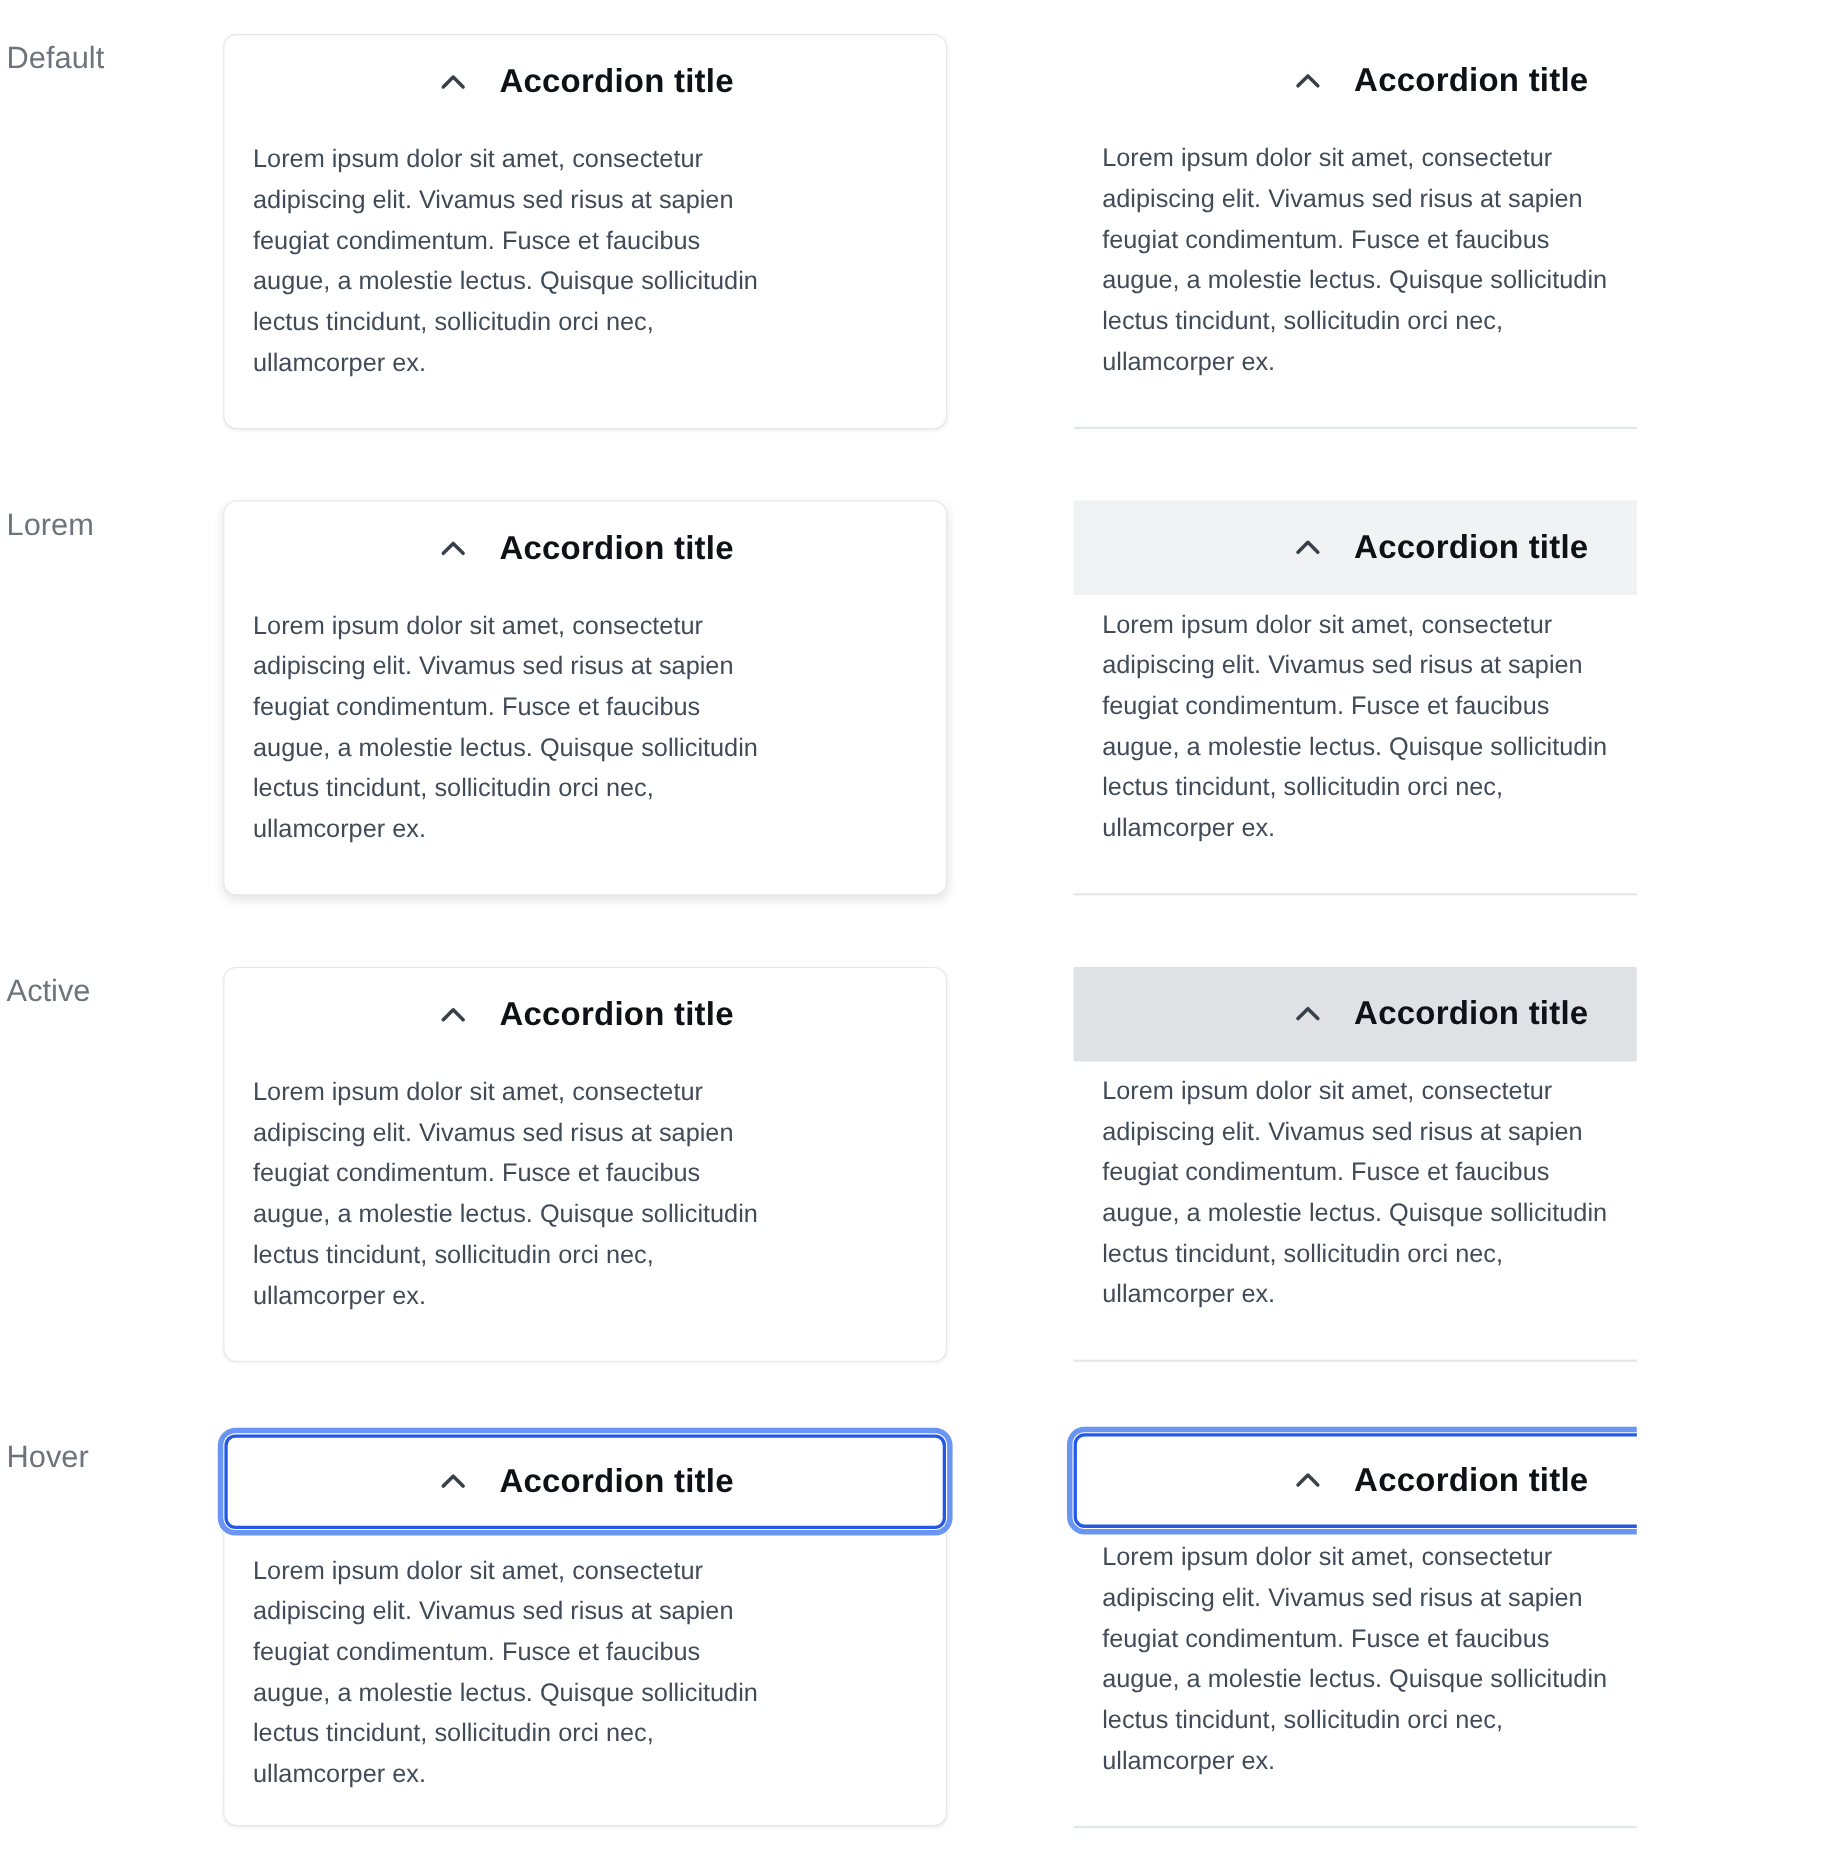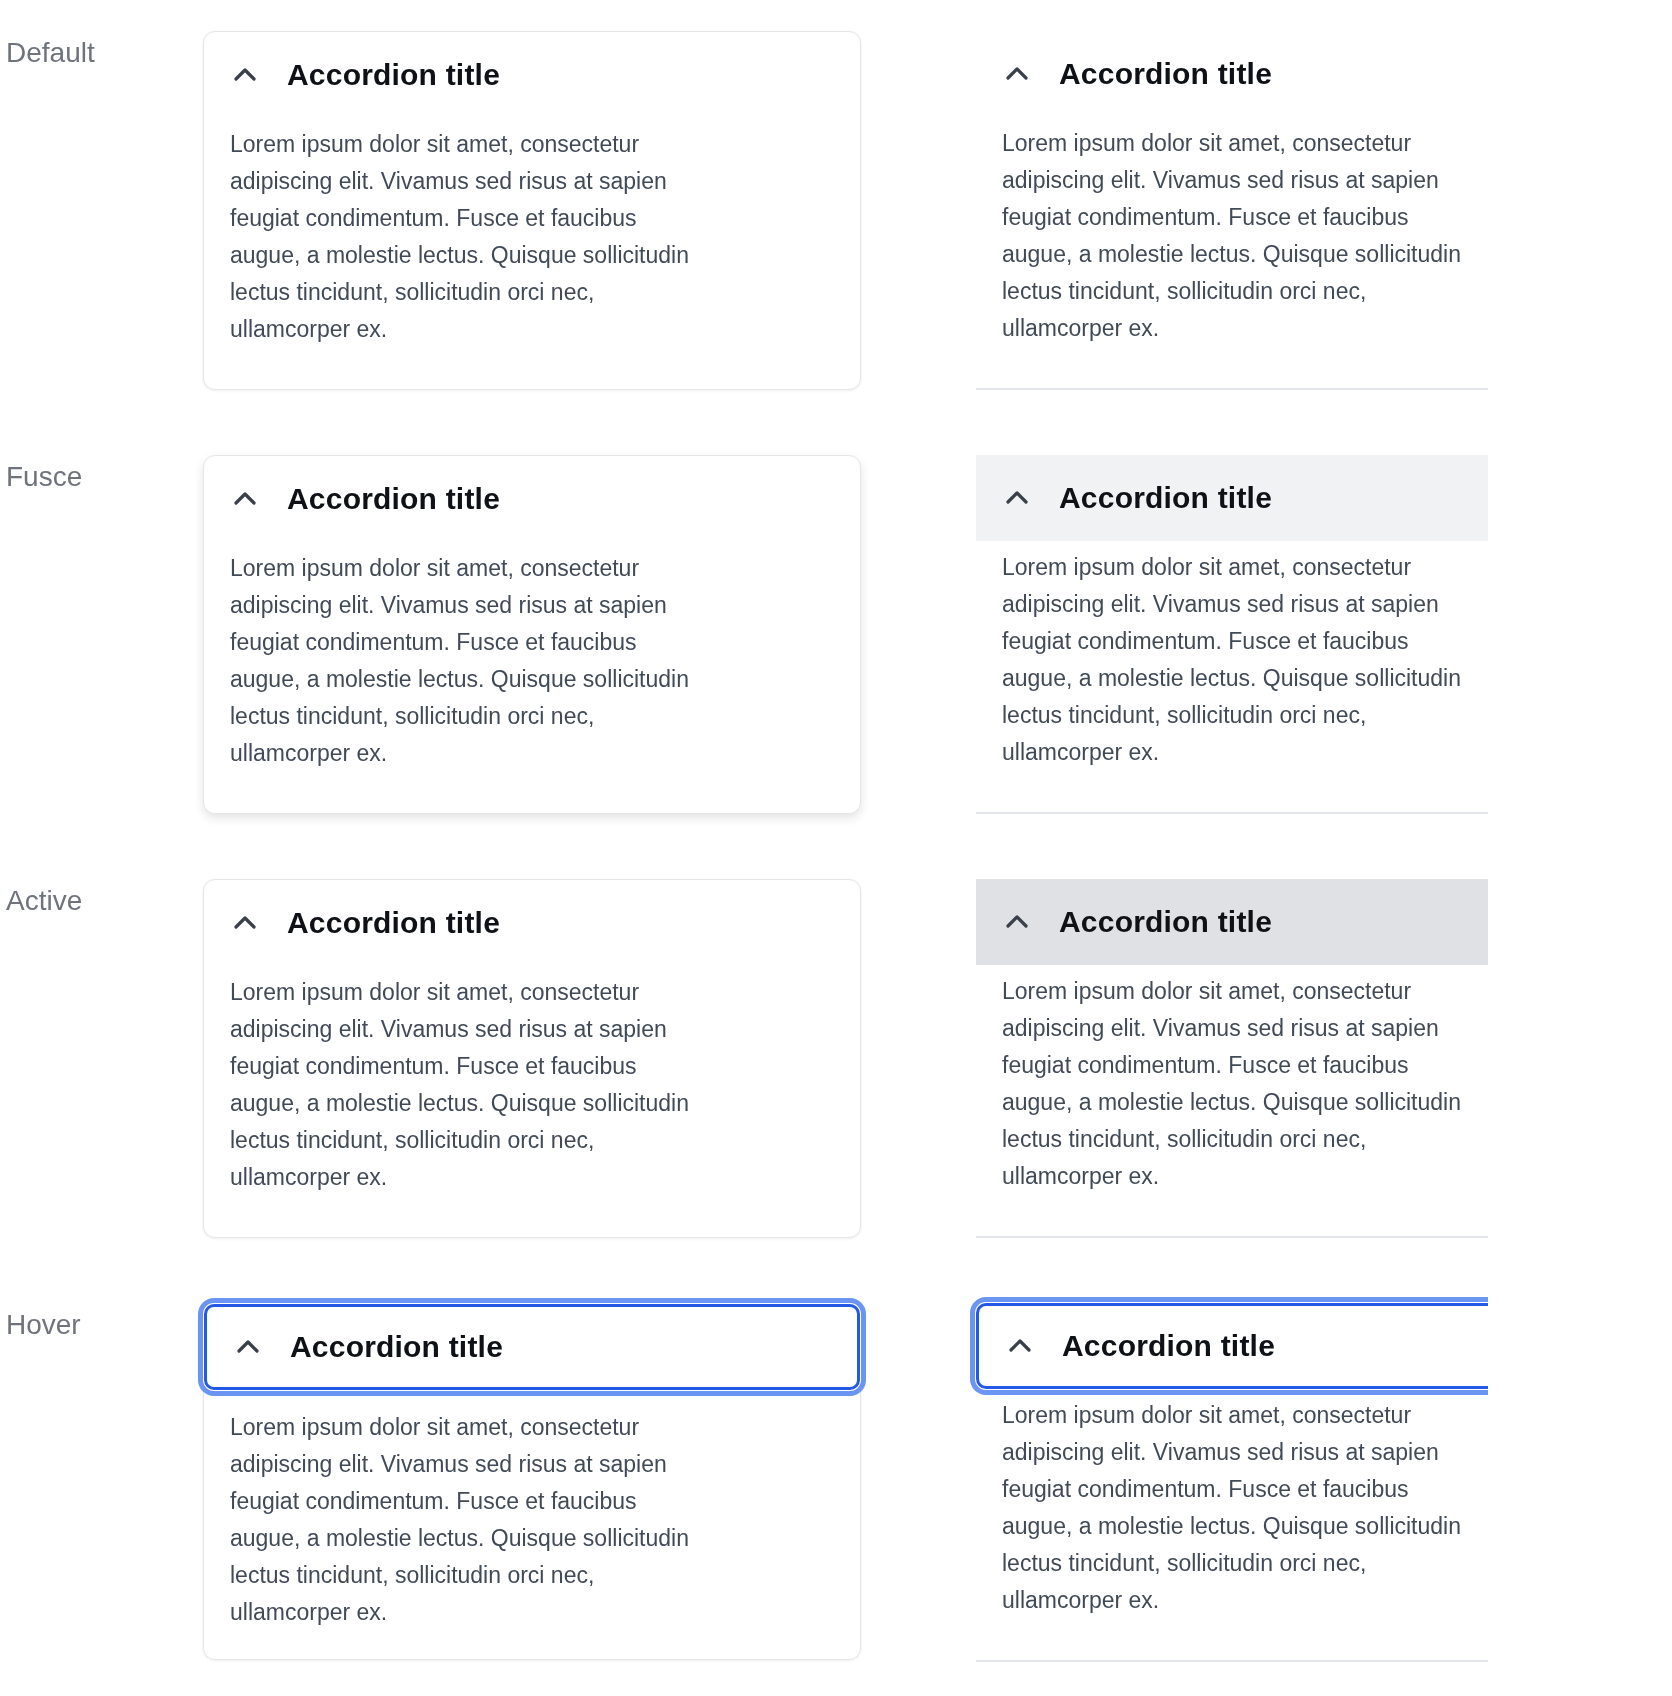--- a/index.html
+++ b/index.html
@@ -40,20 +40,21 @@
     width:100%;
     height:86px;
     padding:0 26px;
     box-sizing:border-box;
     background:transparent;
     border:none;
     font:inherit;
     text-align:left;
     cursor:pointer;
     color:inherit;
+    justify-content:center;
   }
   .chev{width:30px;height:30px;flex:0 0 30px;margin-right:27px;display:block;}
   .chev svg{display:block;width:30px;height:30px;}
   .acc-title{
     font-size:30px;
     font-weight:700;
     color:#0e1116;
     letter-spacing:0.2px;
     white-space:nowrap;
   }
@@ -128,21 +129,21 @@
 adipiscing elit. Vivamus sed risus at sapien
 feugiat condimentum. Fusce et faucibus
 augue, a molestie lectus. Quisque sollicitudin
 lectus tincidunt, sollicitudin orci nec,
 ullamcorper ex.</div>
       <div class="divider"></div>
     </div>
   </section>
 
   <section class="row" style="top:455px">
-    <div class="row-label">Fusce</div>
+    <div class="row-label">Lorem</div>
 
     <div class="acc left card hovered">
       <button class="acc-header">
         <span class="chev">
           <svg viewBox="0 0 30 30">
               <polyline points="6,19 15,10 24,19" fill="none" stroke="#3a4049" stroke-width="3.2" stroke-linecap="round" stroke-linejoin="round"></polyline>
             </svg>
         </span>
         <span class="acc-title">Accordion title</span>
       </button>

